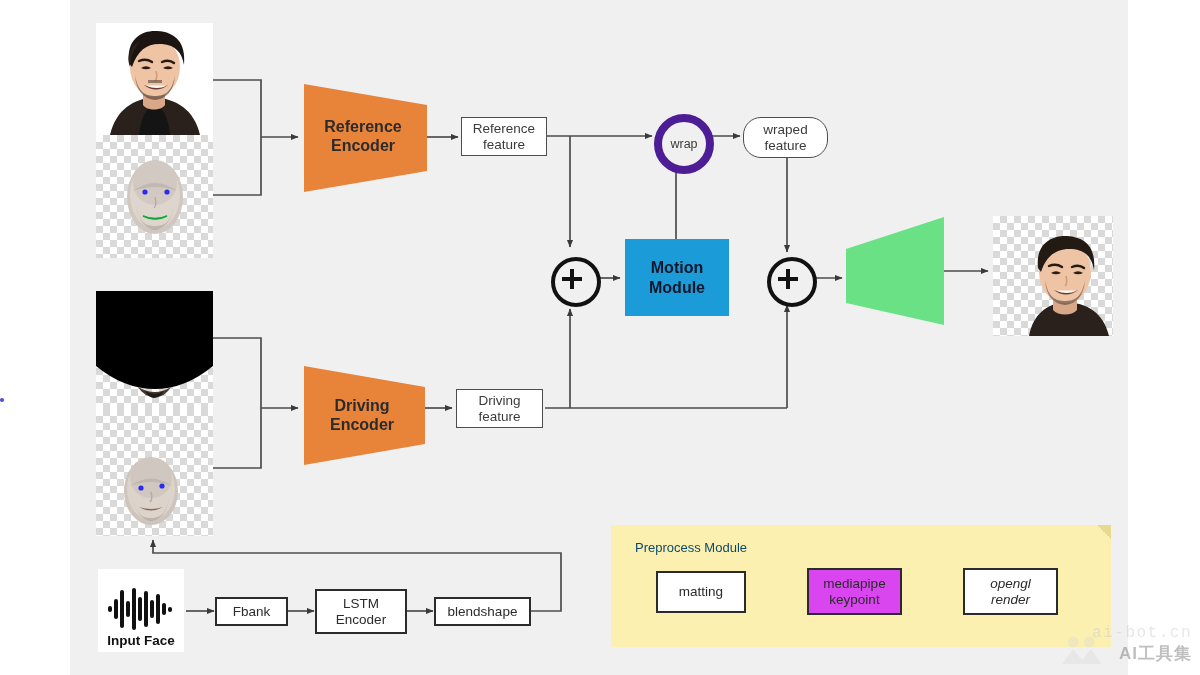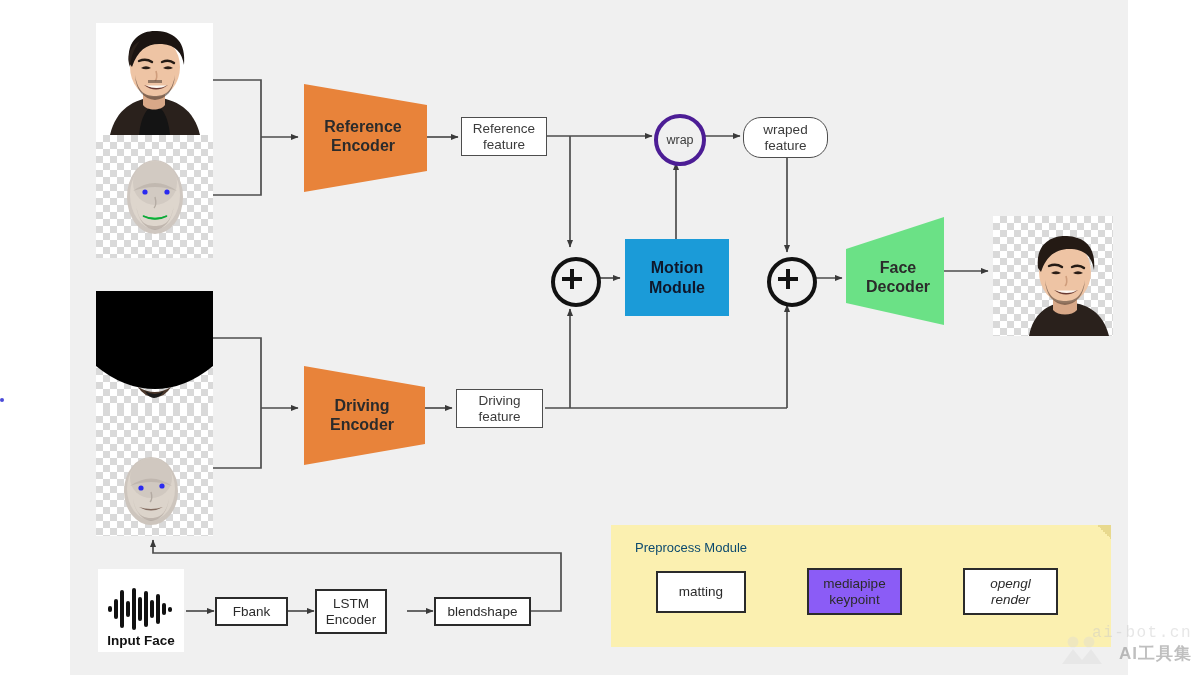--- a/index.html
+++ b/index.html
@@ -14,21 +14,21 @@
   .fbox{background:#ffffff;border:1.6px solid #4d4d4d;color:#3b3b3b;font-size:13.5px;}
   .fbox.thick{border:2px solid #2b2b2b;color:#2b2b2b;}
   .trap-label{position:absolute;display:flex;align-items:center;justify-content:center;
         text-align:center;font-weight:bold;font-size:16px;color:#2b2b2b;line-height:1.2;}
   .bluebox{position:absolute;background:#1b9bd8;display:flex;align-items:center;
         justify-content:center;text-align:center;font-weight:bold;font-size:16px;
         color:#0f172a;line-height:1.2;}
   .plus{position:absolute;border-radius:50%;border:4px solid #111;background:#f0f0f0;
         display:flex;align-items:center;justify-content:center;}
   .plus i{position:absolute;background:#111;}
-  .wrap-circle{position:absolute;border-radius:50%;border:4px solid #4c1d95;background:#f0f0f0;
+  .wrap-circle{position:absolute;border-radius:50%;border:8px solid #4c1d95;background:#f0f0f0;
         display:flex;align-items:center;justify-content:center;font-size:12.5px;color:#3b3b3b;}
 
   .preprocess{position:absolute;background:#fbf0b0;}
   .preprocess .fold{position:absolute;right:0;top:0;width:14px;height:14px;
         background:linear-gradient(225deg,#e8d98e 0 50%,transparent 50% 100%);}
   .pp-title{position:absolute;font-size:13px;color:#0c4a6e;}
 
   .imgbox{position:absolute;overflow:hidden;
      background-image:
         linear-gradient(45deg,#d9d9d9 25%,transparent 25%,transparent 75%,#d9d9d9 75%),
@@ -146,24 +146,20 @@
     <polygon points="846,249 944,217 944,325 846,303" fill="#6be186"></polygon>
   </svg>
 
   <div class="trap-label" style="left:304px;top:106px;width:118px;height:60px;flex-direction:column;">
     <span>Reference</span>
     <span>Encoder</span>
   </div>
   <div class="trap-label" style="left:304px;top:386px;width:116px;height:58px;flex-direction:column;">
     <span>Driving</span>
     <span>Encoder</span>
-  </div>
-  <div class="trap-label" style="left:852px;top:248px;width:92px;height:58px;flex-direction:column;">
-    <span>Face</span>
-    <span>Decoder</span>
   </div>
 
   <div class="bluebox" style="left:625px;top:239px;width:104px;height:77px;flex-direction:column;">
     <span>Motion</span>
     <span>Module</span>
   </div>
 
   <svg class="layer">
     <defs>
       <marker id="ah" markerWidth="9" markerHeight="9" refX="7.4" refY="3.2" orient="auto" markerUnits="userSpaceOnUse">
@@ -262,40 +258,40 @@
         <rect x="63" y="22" width="4" height="5" rx="2"></rect>
       </g>
     </svg>
     <span class="audio-label">Input Face</span>
   </div>
 
   <div class="node fbox thick" style="left:215px;top:597px;width:73px;height:29px;">
     <span>Fbank</span>
   </div>
 
-  <div class="node fbox thick" style="left:315px;top:589px;width:72px;height:45px;flex-direction:column;">
+  <div class="node fbox thick" style="left:315px;top:589px;width:92px;height:45px;flex-direction:column;">
     <span>LSTM</span>
     <span>Encoder</span>
   </div>
 
   <div class="node fbox thick" style="left:434px;top:597px;width:97px;height:29px;">
     <span>blendshape</span>
   </div>
 
   <div class="preprocess" style="left:611px;top:525px;width:500px;height:122px;">
     <div class="fold"></div>
   </div>
   <div class="pp-title" style="left:635px;top:540px;">
     <span>Preprocess Module</span>
   </div>
 
   <div class="node fbox thick" style="left:656px;top:571px;width:90px;height:42px;background:#ffffff;">
     <span>matting</span>
   </div>
-  <div class="node fbox thick" style="left:807px;top:568px;width:95px;height:47px;flex-direction:column;background:#8b5cf6;">
+  <div class="node fbox thick" style="left:807px;top:568px;width:95px;height:47px;flex-direction:column;background:#d946ef;">
     <span>mediapipe</span>
     <span>keypoint</span>
   </div>
   <div class="node fbox thick" style="left:963px;top:568px;width:95px;height:47px;flex-direction:column;background:#ffffff;font-style:italic;">
     <span>opengl</span>
     <span>render</span>
   </div>
 
   <svg class="wm-mark" width="44" height="32" viewBox="0 0 44 32">
     <circle cx="13" cy="9" r="5.5" fill="#d9d9d9"></circle>

